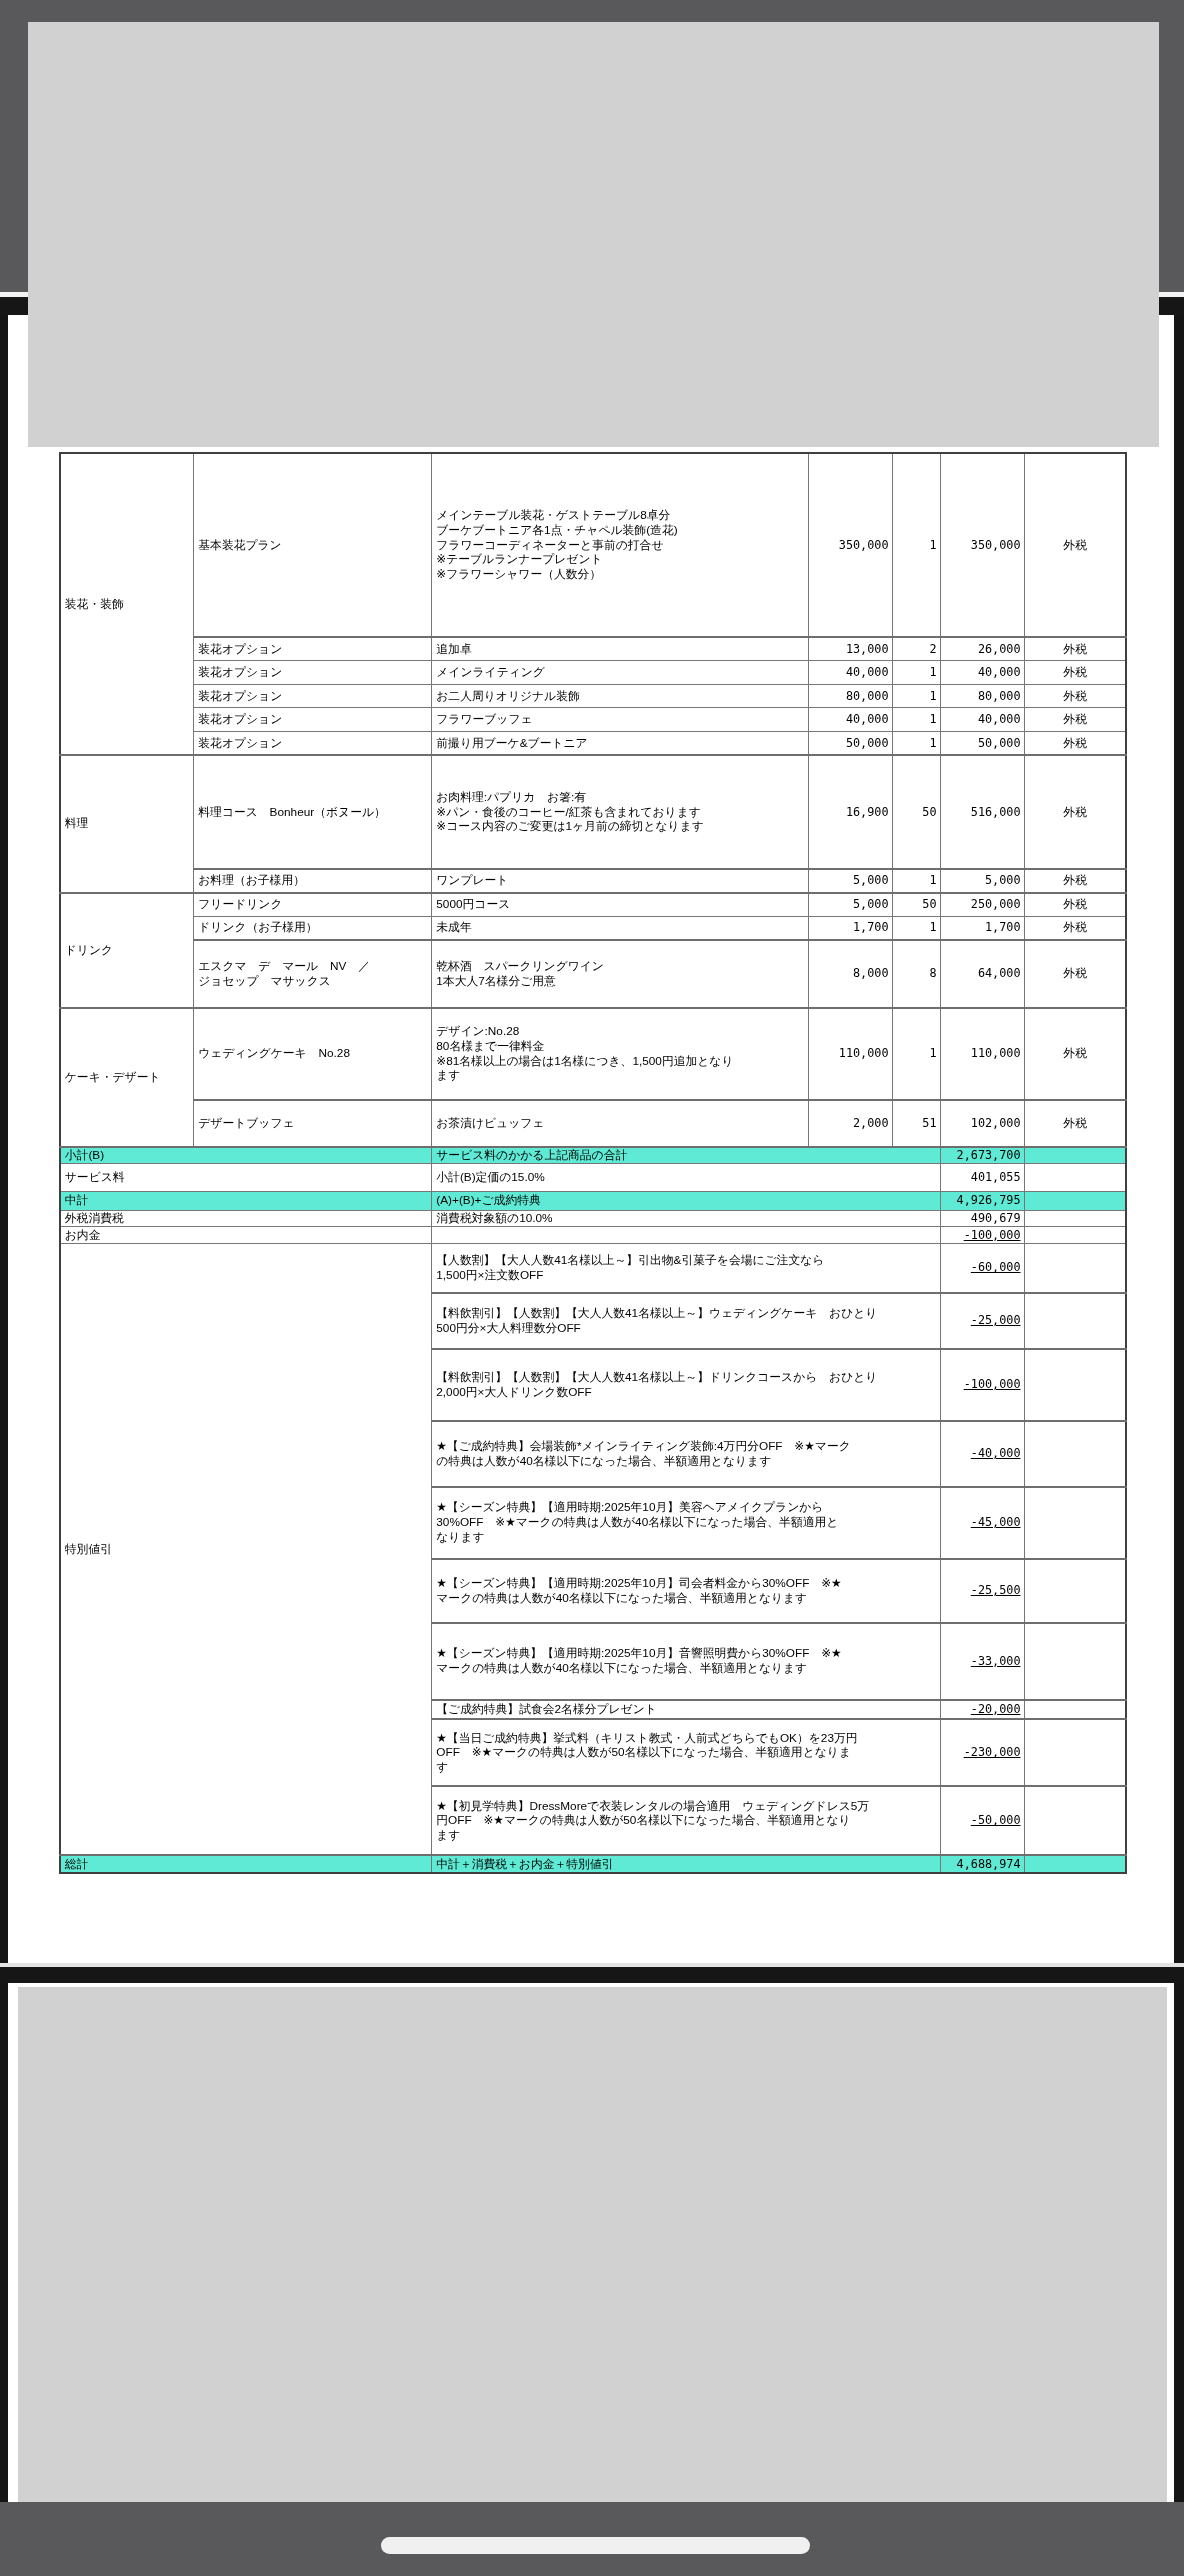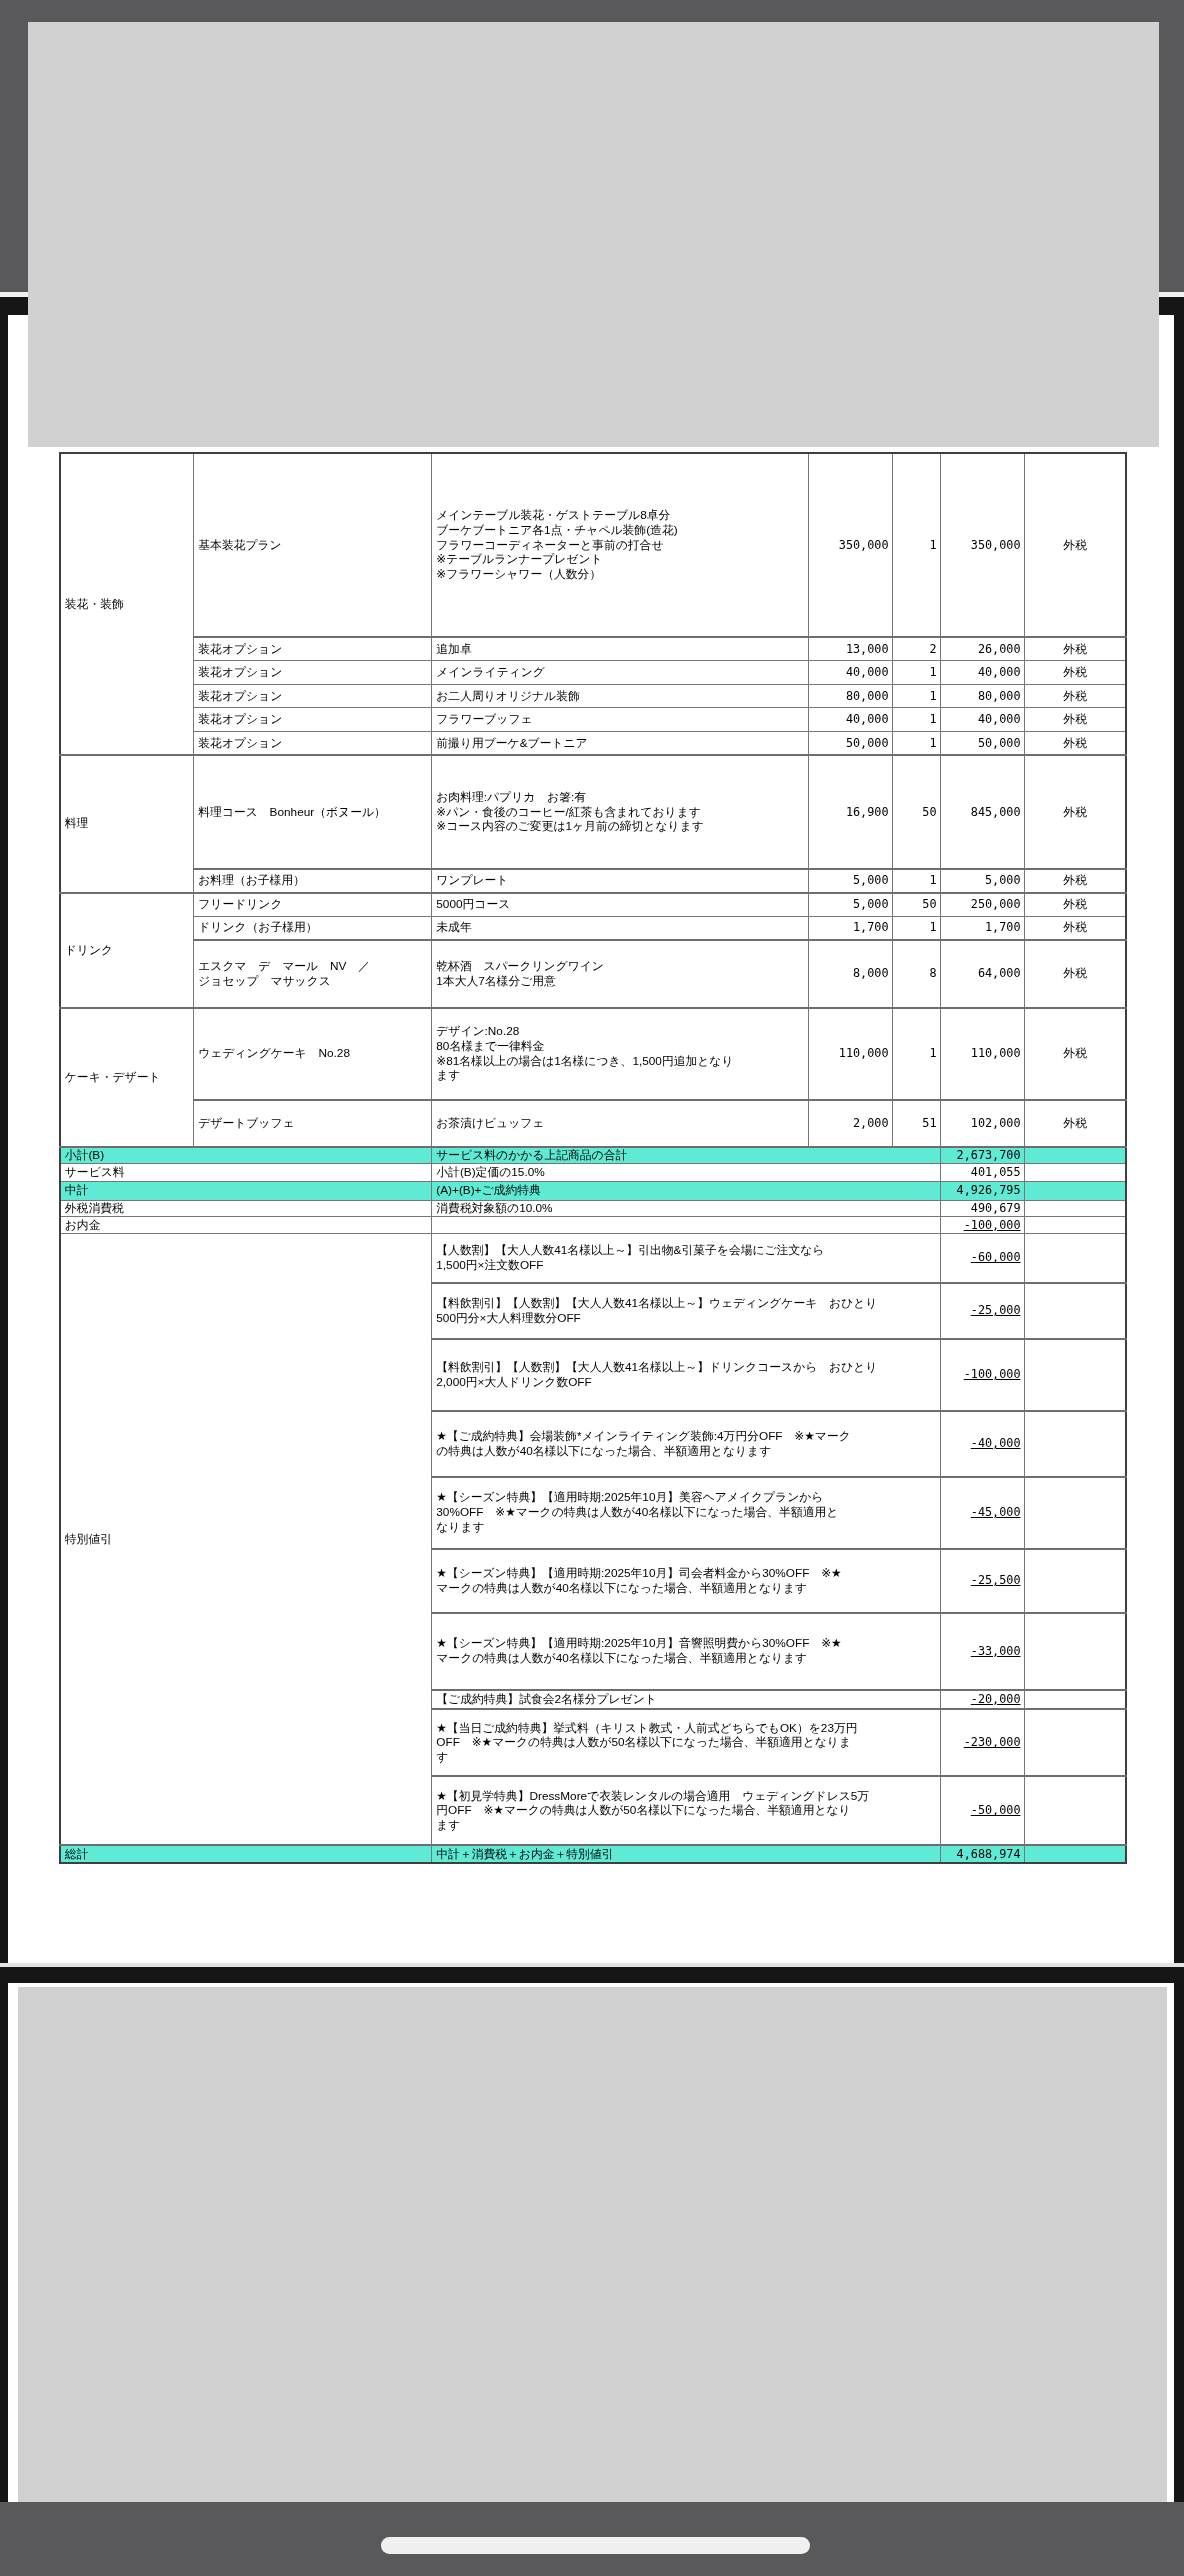--- a/index.html
+++ b/index.html
@@ -116,21 +116,21 @@
             <td class="ctr">外税</td>
           </tr>
           <tr class="dbl" style="height: 114px;">
             <td rowspan="2" class="vtop">料理</td>
             <td class="vtop">料理コース　Bonheur（ボヌール）</td>
             <td class="pre desc">お肉料理:パプリカ　お箸:有
 ※パン・食後のコーヒー/紅茶も含まれております
 ※コース内容のご変更は1ヶ月前の締切となります</td>
             <td class="num">16,900</td>
             <td class="num">50</td>
-            <td class="num">845,000</td>
+            <td class="num">516,000</td>
             <td class="ctr">外税</td>
           </tr>
           <tr class="dbl" style="height: 23.6px;">
             <td>お料理（お子様用）</td>
             <td>ワンプレート</td>
             <td class="num">5,000</td>
             <td class="num">1</td>
             <td class="num">5,000</td>
             <td class="ctr">外税</td>
           </tr>
@@ -180,21 +180,21 @@
             <td class="num">51</td>
             <td class="num">102,000</td>
             <td class="ctr">外税</td>
           </tr>
           <tr class="gray dbl" style="height: 16.7px;">
             <td colspan="2">小計(B)</td>
             <td colspan="3">サービス料のかかる上記商品の合計</td>
             <td class="num">2,673,700</td>
             <td></td>
           </tr>
-          <tr style="height: 18px;">
+          <tr style="height: 28px;">
             <td colspan="2">サービス料</td>
             <td colspan="3">小計(B)定価の15.0%</td>
             <td class="num">401,055</td>
             <td></td>
           </tr>
           <tr class="gray" style="height: 18.7px;">
             <td colspan="2">中計</td>
             <td colspan="3">(A)+(B)+ご成約特典</td>
             <td class="num">4,926,795</td>
             <td></td>

